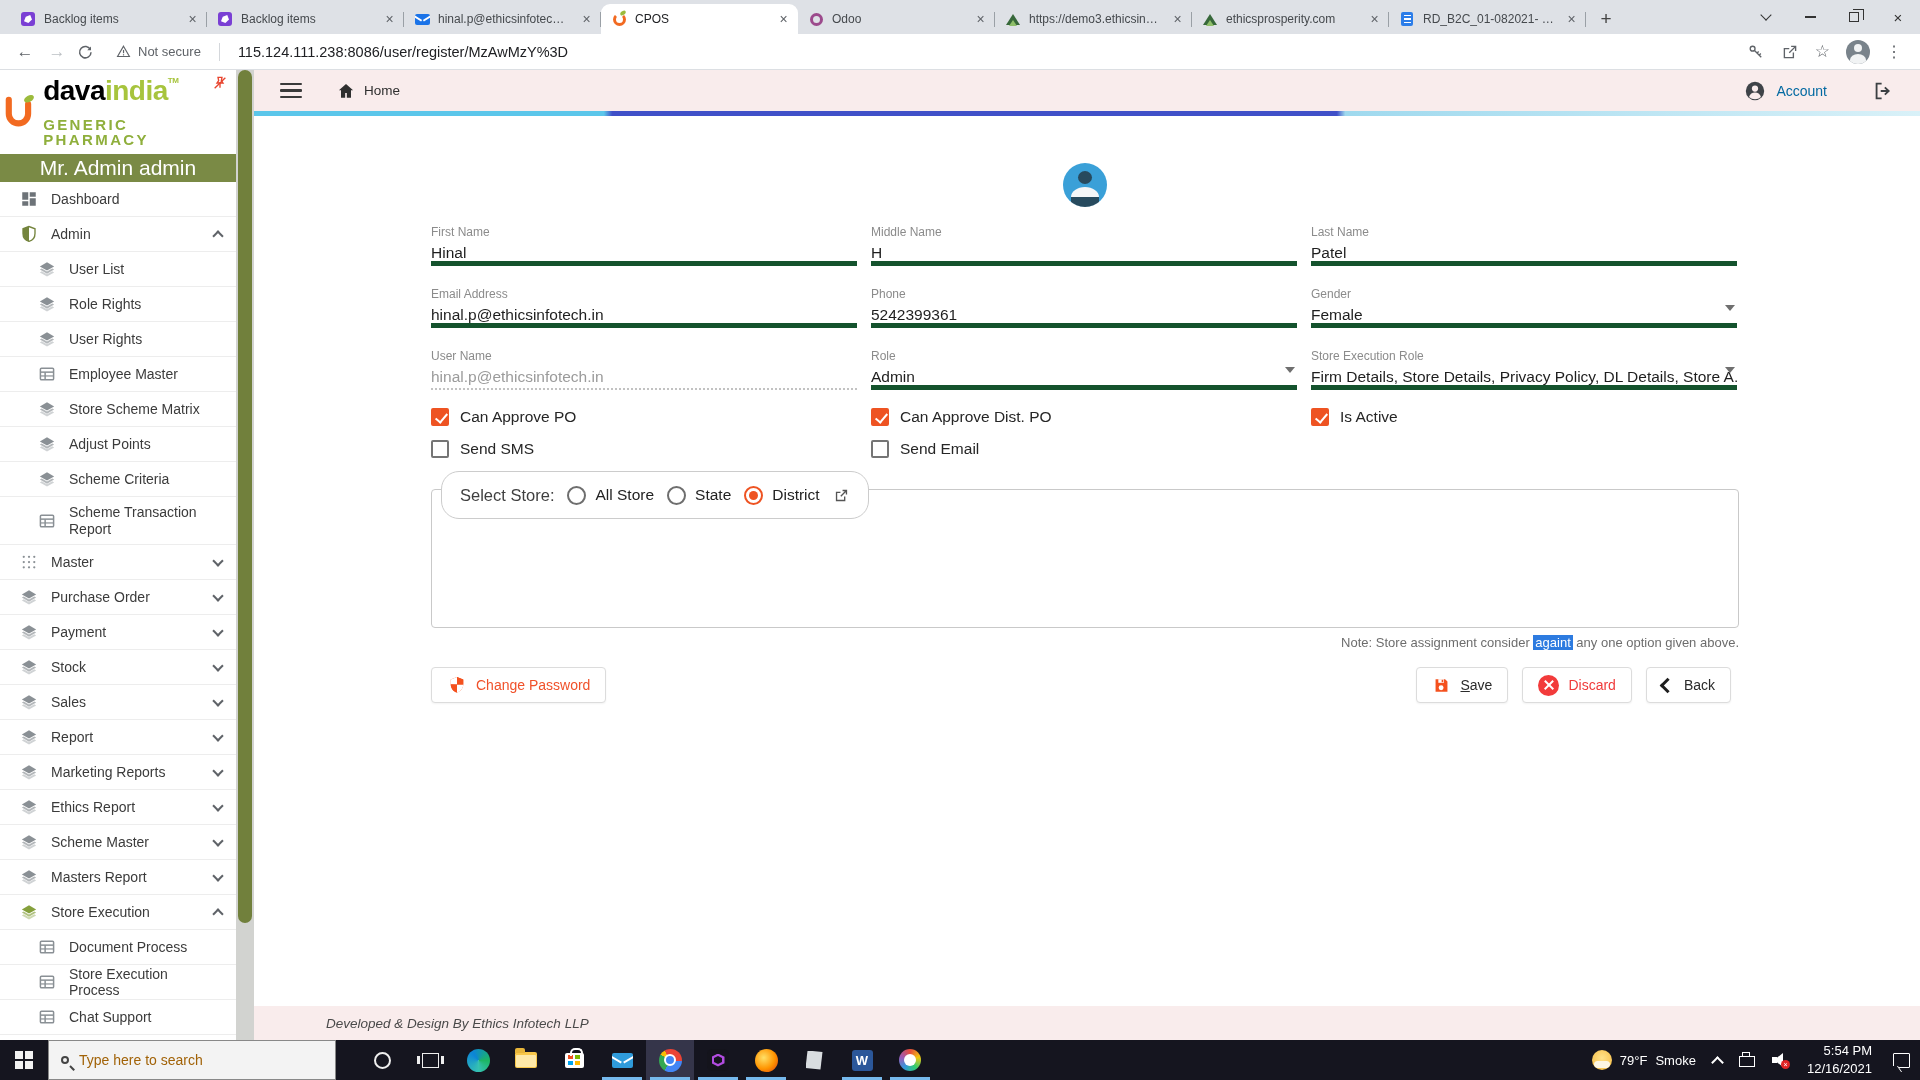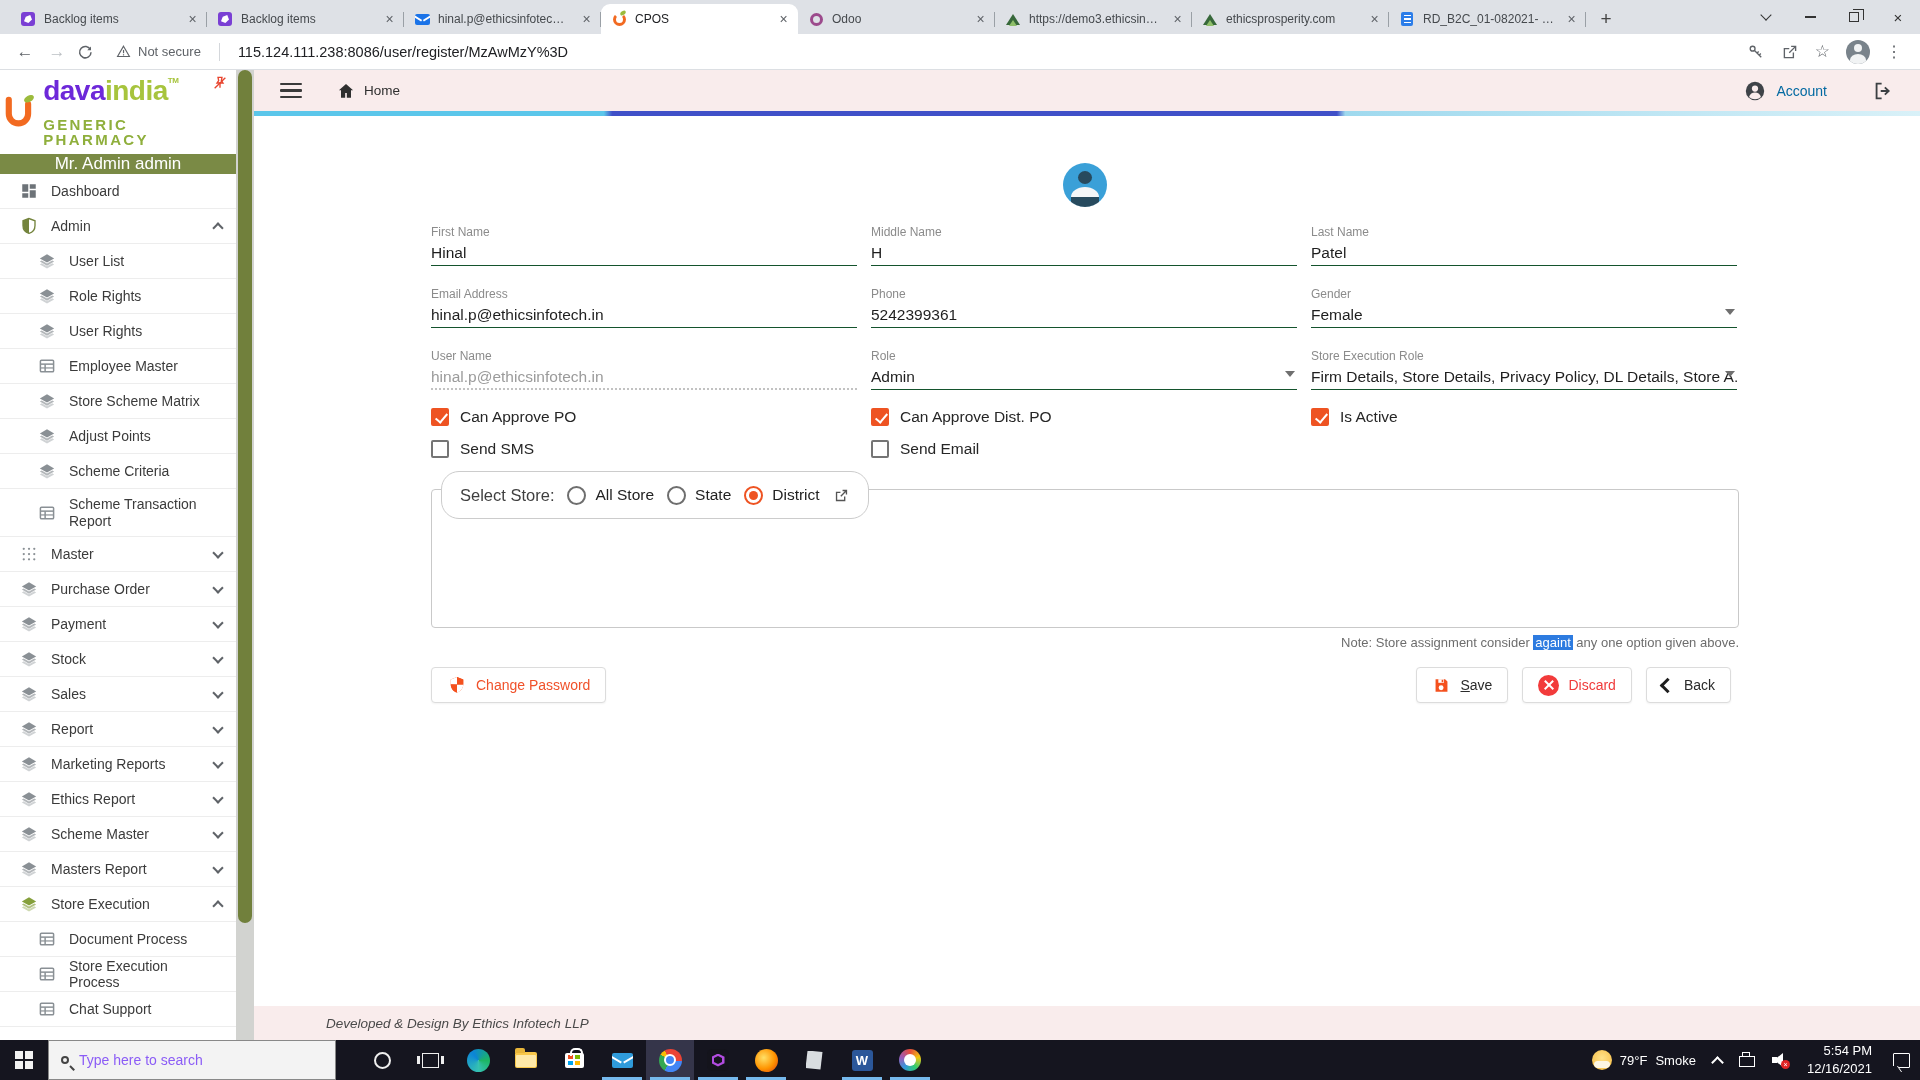--- a/index.html
+++ b/index.html
@@ -50,25 +50,25 @@
   .star{font-size:17px;color:#5f6368}
 
   
   .window{position:absolute;top:70px;left:0;right:0;bottom:40px;background:#fff}
 
   
   .sidebar{position:absolute;left:0;top:0;bottom:0;width:236px;background:#fff;overflow:hidden}
   .logoarea{height:84px;display:flex;align-items:center;justify-content:center;position:relative;gap:8px}
   .brandtxt{line-height:1}
   .brandline{font-size:28px;font-weight:bold;letter-spacing:-.5px}
-  .b-dava{color:#6d28d9}.b-india{color:#a7c43d}
+  .b-dava{color:#000000}.b-india{color:#a7c43d}
   .b-tm{font-size:8px;color:#a7c43d;vertical-align:top}
   .tagline{font-size:15px;font-weight:bold;color:#8faf3c;letter-spacing:2.4px;margin-top:12px}
   .unpin{position:absolute;top:5px;right:8px;width:16px;height:16px}
-  .userband{height:20px;background:#7a8a45;color:#fff;font-size:17px;display:flex;align-items:center;justify-content:center}
+  .userband{height:28px;background:#7a8a45;color:#fff;font-size:21px;display:flex;align-items:center;justify-content:center}
   .menu{}
   .mi{display:flex;align-items:center;height:35px;border-bottom:1px solid #ededed;padding:0 14px 0 20px;font-size:14px;color:#3b3b3b;gap:13px}
   .mi.child{padding-left:38px}
   .mi.tall{height:48px}
   .milbl{flex:1;line-height:1.15}
   .chev{width:8px;height:8px;border-right:2px solid #5f6368;border-bottom:2px solid #5f6368;transform:rotate(45deg);margin-top:-3px;flex:none}
   .chev.up{transform:rotate(-135deg);margin-top:3px}
   .mic{width:18px;height:18px;flex:none;color:#8a9095}
   .mic.green{color:#85a03c}
   .mic.dark{color:#6d7378}
@@ -85,21 +85,21 @@
   .logoutic{margin-left:26px}
   .pheader{height:34px;background:linear-gradient(90deg,#d7b55f 0%,#f4ecd4 16%,#fdfdf8 40%,#f4efd9 68%,#e4daab 100%);display:flex;align-items:center;padding:0 9px;gap:11px}
   .ptitle{font-size:19px;color:#37474f}
   .pline{height:5px;background:linear-gradient(90deg,#5bc6ea 0%,#5bc6ea 21%,#4050c8 21.5%,#4050c8 65%,#9fd9ee 65.5%,#d9f1f8 100%)}
 
   .avatar-big{position:absolute;top:93px;left:809px;width:44px;height:44px;border-radius:50%;background:#3aa0d8;overflow:hidden}
   .avatar-big::before{content:"";position:absolute;top:8px;left:15px;width:14px;height:13px;border-radius:50%;background:#274a5e}
   .avatar-big::after{content:"";position:absolute;top:24px;left:8px;width:28px;height:20px;border-radius:50% 50% 0 0;background:#f3f6f8;box-shadow:inset 0 -14px 0 -4px #274a5e}
 
   .formgrid{position:absolute;top:155px;left:177px;display:grid;grid-template-columns:426px 426px 426px;column-gap:14px;row-gap:21px}
-  .fld{position:relative;height:41px;border-bottom:1px solid #14532d}
+  .fld{position:relative;height:41px;border-bottom:5px solid #14532d}
   .fld .lbl{font-size:12px;color:#8b8b8b}
   .fld .val{font-size:15.5px;color:#1e1e1e;margin-top:5px;white-space:nowrap;overflow:hidden}
   .fld.disabled{border-bottom:2px dotted #c2c2c2}
   .fld.disabled .val{color:#9b9b9b}
   .ddarrow{position:absolute;right:2px;bottom:12px;width:0;height:0;border-left:5px solid transparent;border-right:5px solid transparent;border-top:6px solid #6f6f6f}
 
   .cbrow1{position:absolute;top:335px;left:177px}
   .cbrow2{position:absolute;top:367px;left:177px}
   .cbgrid{display:grid;grid-template-columns:426px 426px 426px;column-gap:14px}
   .cb{display:flex;align-items:center;gap:11px;font-size:15.5px;color:#262626;height:24px}
@@ -129,21 +129,21 @@
   .discic::before{transform:rotate(45deg)}.discic::after{transform:rotate(-45deg)}
   .backchev{width:11px;height:11px;border-left:3px solid #1e1e1e;border-bottom:3px solid #1e1e1e;transform:rotate(45deg);margin-right:2px}
 
   .footer{position:absolute;left:0;right:0;bottom:0;height:34px;background:#f9ecec;display:flex;align-items:center;padding-left:72px;font-style:italic;font-size:13.5px;color:#4a4a4a}
 
   
   .taskbar{position:absolute;left:0;right:0;bottom:0;height:40px;background:#15151f;display:flex;align-items:center;color:#fff}
   .tstart{width:48px;height:40px;display:flex;align-items:center;justify-content:center}
   .winlogo{display:grid;grid-template-columns:8px 8px;grid-template-rows:8px 8px;gap:1.6px}
   .winlogo i{background:#f2f2f2}
-  .tsearch{width:288px;height:40px;background:#f3f3f3;border:1px solid #888;display:flex;align-items:center;gap:10px;padding:0 12px;color:#8b5cf6;font-size:14px}
+  .tsearch{width:288px;height:40px;background:#f3f3f3;border:1px solid #888;display:flex;align-items:center;gap:10px;padding:0 12px;color:#a16207;font-size:14px}
   .sglass{width:8px;height:8px;border:2px solid #444;border-radius:50%;position:relative;flex:none}
   .sglass::after{content:"";position:absolute;left:7px;top:7px;width:6px;height:2px;background:#444;transform:rotate(45deg);transform-origin:left}
   .tapps{display:flex;margin-left:22px}
   .slot{width:48px;height:40px;display:flex;align-items:center;justify-content:center;position:relative}
   .slot.open::after{content:"";position:absolute;bottom:0;left:4px;right:4px;height:2.6px;background:#76b9ed}
   .slot.activeapp{background:#35354a}
   .cortana{width:17px;height:17px;border:2px solid #eee;border-radius:50%}
   .tview{width:17px;height:15px;border:1.8px solid #eee;position:relative}
   .tview::before{content:"";position:absolute;left:-6px;top:2px;width:3px;height:8px;background:#eee}
   .tview::after{content:"";position:absolute;right:-6px;top:2px;width:3px;height:8px;background:#eee}

